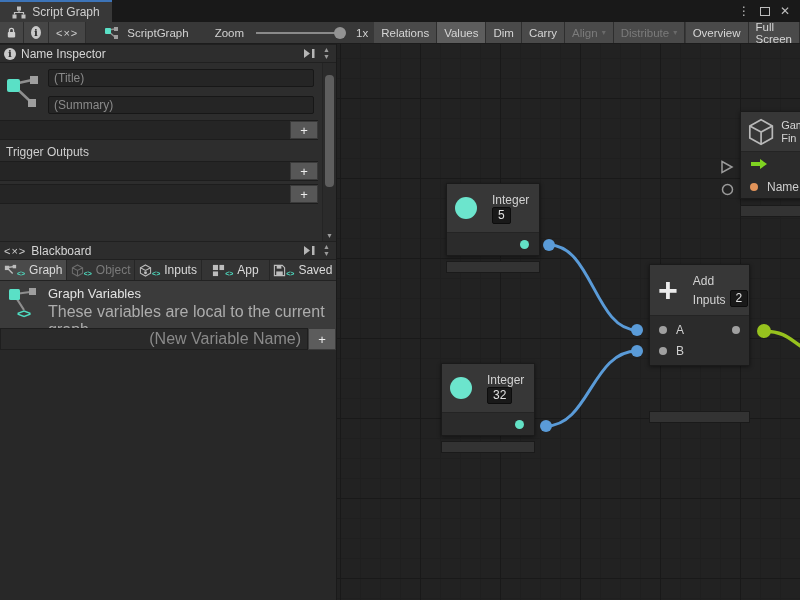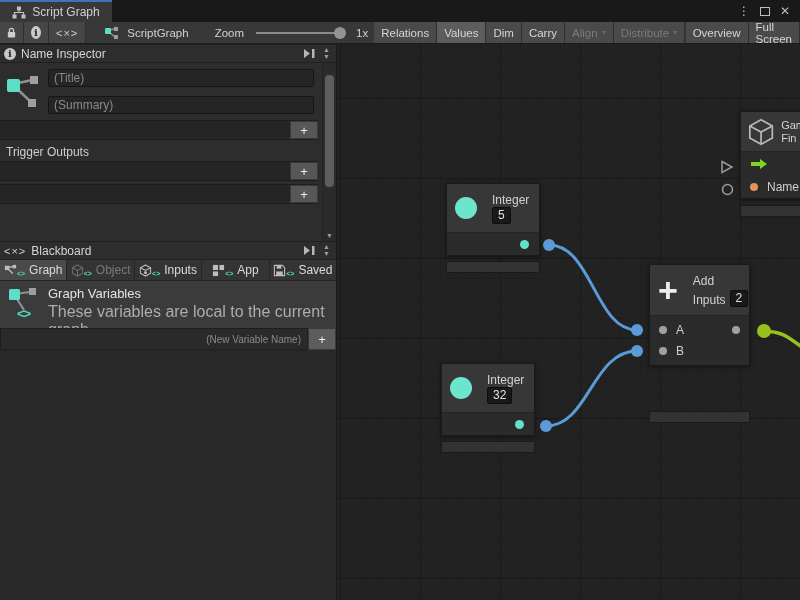--- a/index.html
+++ b/index.html
@@ -63,21 +63,21 @@
   .bb-tab.disabled svg { opacity:.55; }
   .mini-vars { font-size:7px; font-weight:bold; color:#4fe0c4; position:relative; top:3px; margin-left:-4px; }
 
   .vars-block { height:47px; flex:0 0 47px; background:#3b3b3b; display:flex; gap:10px; padding:5px 8px; }
   .vars-text .vt { color:#e2e2e2; font-size:13px; margin-bottom:2px; }
   .vars-text .vd { color:#adadad; font-size:16px; }
   .gv-icon { position:relative; width:30px; }
   .gv-icon .mini2 { position:absolute; left:9px; top:20px; color:#4fe0c4; font-weight:bold; font-size:13px; letter-spacing:-1px; }
 
   .newvar-row { height:22px; flex:0 0 22px; display:flex; background:#2d2d2d; }
-  .newvar-field { flex:1; height:100%; background:#2a2a2a; border:1px solid #1e1e1e; color:#8a8a8a; text-align:right; padding:0 6px; font-size:10px; font-family:inherit; }
+  .newvar-field { flex:1; height:100%; background:#2a2a2a; border:1px solid #1e1e1e; color:#8a8a8a; text-align:right; padding:0 6px; font-size:16px; font-family:inherit; }
   .newvar-field::placeholder { color:#8a8a8a; text-align:right; opacity:1; }
   .newvar-plus { width:28px; background:#5c5c5c; border:1px solid #3a3a3a; color:#efefef; display:flex; align-items:center; justify-content:center; font-size:13px; }
   .panel-rest { flex:1; background:#282828; }
 
   
   .canvas { position:relative; flex:1; overflow:hidden; background-color:#222222;
     background-image:
       linear-gradient(to right,#191919 1px,transparent 1px),
       linear-gradient(to bottom,#191919 1px,transparent 1px),
       linear-gradient(to right,#1f1f1f 1px,transparent 1px),

